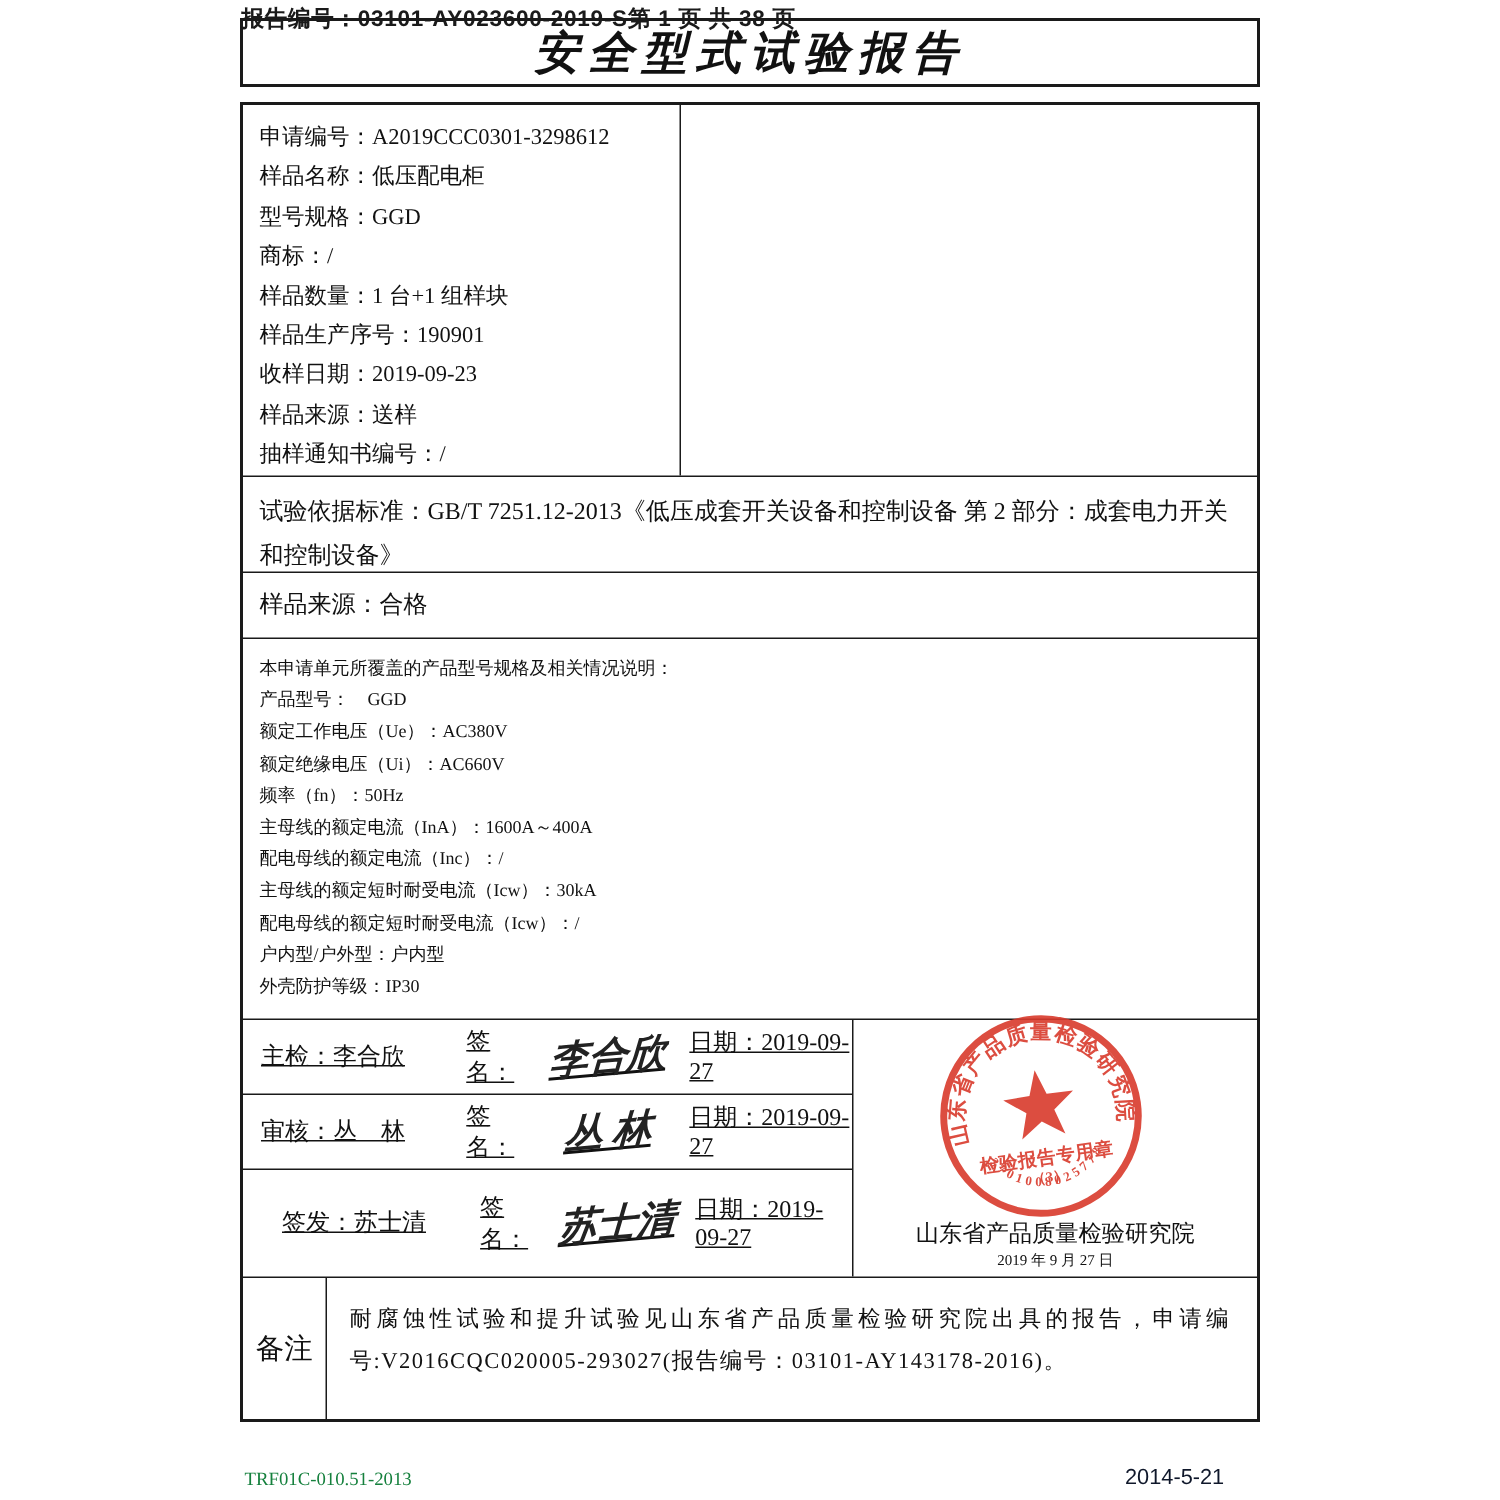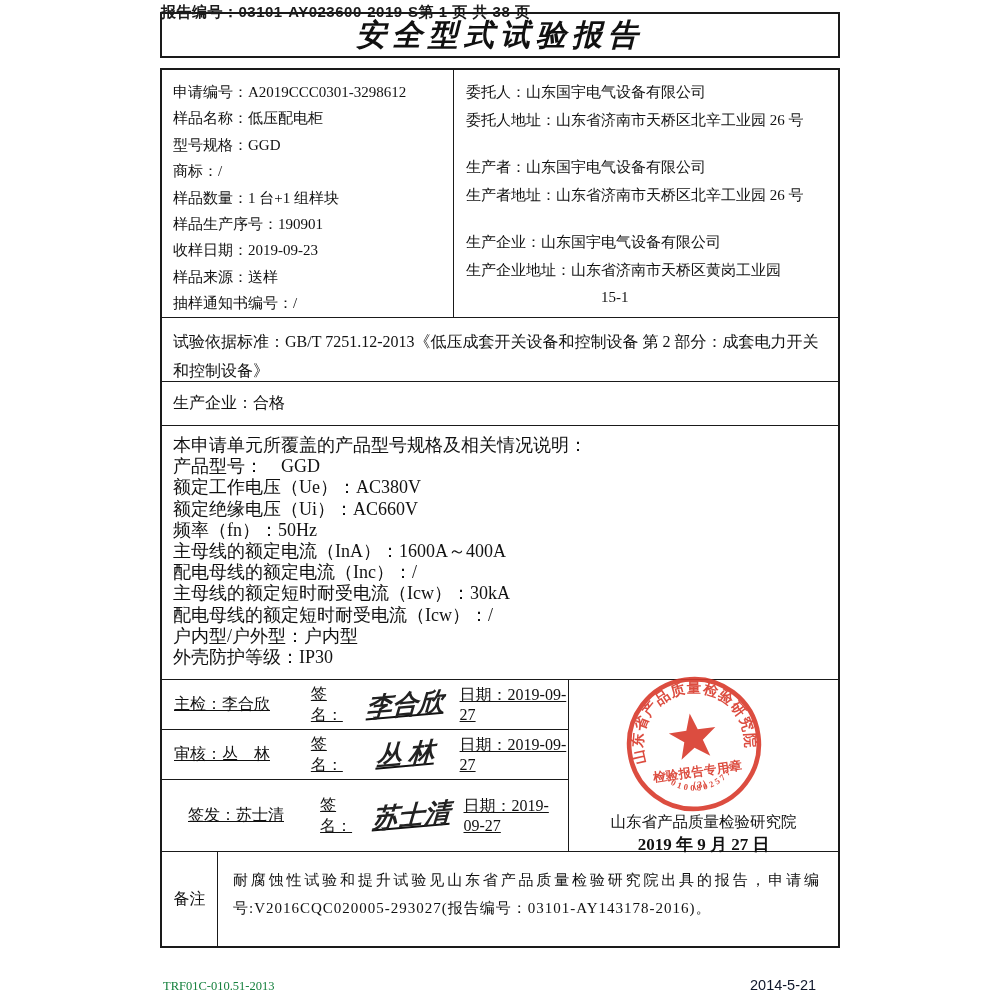--- a/index.html
+++ b/index.html
@@ -37,21 +37,21 @@
     width:292px; border-right:1.5px solid #1a1a1a;
     padding:9px 6px 0 11px; font-size:15px; line-height:26.4px;
   }
   .info-right { flex:1; padding:9px 8px 0 12px; font-size:15px; }
   .info-group { line-height:27.5px; margin-bottom:20px; }
   
   .r2 { height:64px; padding:9px 12px 0 11px; font-size:16px; line-height:29px; }
   
   .r3 { height:44px; padding:11px 12px 0 11px; font-size:16px; }
   
-  .r4 { height:254px; padding:9px 26px 0 11px; font-size:18px; line-height:21.2px; }
+  .r4 { height:254px; padding:9px 26px 0 11px; font-size:12px; line-height:21.2px; }
   
   .r5 { height:172px; display:flex; }
   .sig-col { width:407px; border-right:1.5px solid #1a1a1a; display:flex; flex-direction:column; }
   .sig-row {
     border-bottom:1.5px solid #1a1a1a; display:flex; align-items:center;
     padding-left:12px; font-size:16px; height:50px;text-decoration:underline;
   }
   .sig-row:last-child { border-bottom:none; flex:1;padding-left:26px; }
   .sig-role { width:148px; }
   .sig-label { margin-left:6px; }
@@ -62,26 +62,26 @@
   .sig-date { margin-left:2px; }
   .stamp-cell { flex:1; position:relative; overflow:visible; }
   .stamp-svg { position:absolute; left:55px; top:-6px; width:140px; height:140px; overflow:visible; }
   .stamp-stroke { fill:none; stroke:#d93a2c; stroke-width:4.5; }
   .stamp-fill { fill:#d93a2c; }
   .stamp-arc { fill:#d93a2c; font-size:14px; font-weight:bold; letter-spacing:1px; }
   .stamp-center { fill:#d93a2c; font-size:12px; font-weight:bold; letter-spacing:0.5px; }
   .stamp-sub { fill:#d93a2c; font-size:9.5px; font-weight:bold; }
   .stamp-serial { fill:#d93a2c; font-size:8.5px; letter-spacing:2.5px; font-weight:bold; }
   .stamp-org { position:absolute; left:0; top:132px; width:100%; text-align:center; font-size:15.5px; }
-  .stamp-date { position:absolute; left:0; top:153px; width:100%; text-align:center; font-size:17px;font-weight:bold; }
+  .stamp-date { position:absolute; left:0; top:153px; width:100%; text-align:center; font-size:10px; }
   
   .r6 { flex:1; display:flex; }
   .remark-label {
     width:56px; border-right:1.5px solid #1a1a1a;
-    display:flex; align-items:center; justify-content:center; font-size:16px;
+    display:flex; align-items:center; justify-content:center; font-size:19px;
   }
   .remark-text {
     flex:1; padding:14px 18px 0 15px; font-size:15px; line-height:28px;
     text-align:justify; letter-spacing:1px;
   }
   
   .footer-left { position:absolute; left:163px; top:979px; font-size:12.5px; color:#15803d; }
   .footer-right { position:absolute; left:750px; top:977px; font-size:14.5px; color:#0f172a;
     font-family:"Liberation Sans","DejaVu Sans",sans-serif; }
 </style>
@@ -104,34 +104,25 @@
     <div class="row r1">
       <div class="info-left pre">申请编号：A2019CCC0301-3298612
 样品名称：低压配电柜
 型号规格：GGD
 商标：/
 样品数量：1 台+1 组样块
 样品生产序号：190901
 收样日期：2019-09-23
 样品来源：送样
 抽样通知书编号：/</div>
-      <div class="info-right">
-        <div class="info-group pre">委托人：山东国宇电气设备有限公司
-委托人地址：山东省济南市天桥区北辛工业园 26 号</div>
-        <div class="info-group pre">生产者：山东国宇电气设备有限公司
-生产者地址：山东省济南市天桥区北辛工业园 26 号</div>
-        <div class="info-group pre">生产企业：山东国宇电气设备有限公司
-生产企业地址：山东省济南市天桥区黄岗工业园
-　　　　　　　　　15-1</div>
-      </div>
     </div>
 
     <div class="row r2">试验依据标准：GB/T 7251.12-2013《低压成套开关设备和控制设备 第 2 部分：成套电力开关和控制设备》</div>
 
-    <div class="row r3">生产企业：合格</div>
+    <div class="row r3">样品来源：合格</div>
 
     <div class="row r4 pre">本申请单元所覆盖的产品型号规格及相关情况说明：
 产品型号：　GGD
 额定工作电压（Ue）：AC380V
 额定绝缘电压（Ui）：AC660V
 频率（fn）：50Hz
 主母线的额定电流（InA）：1600A～400A
 配电母线的额定电流（Inc）：/
 主母线的额定短时耐受电流（Icw）：30kA
 配电母线的额定短时耐受电流（Icw）：/

